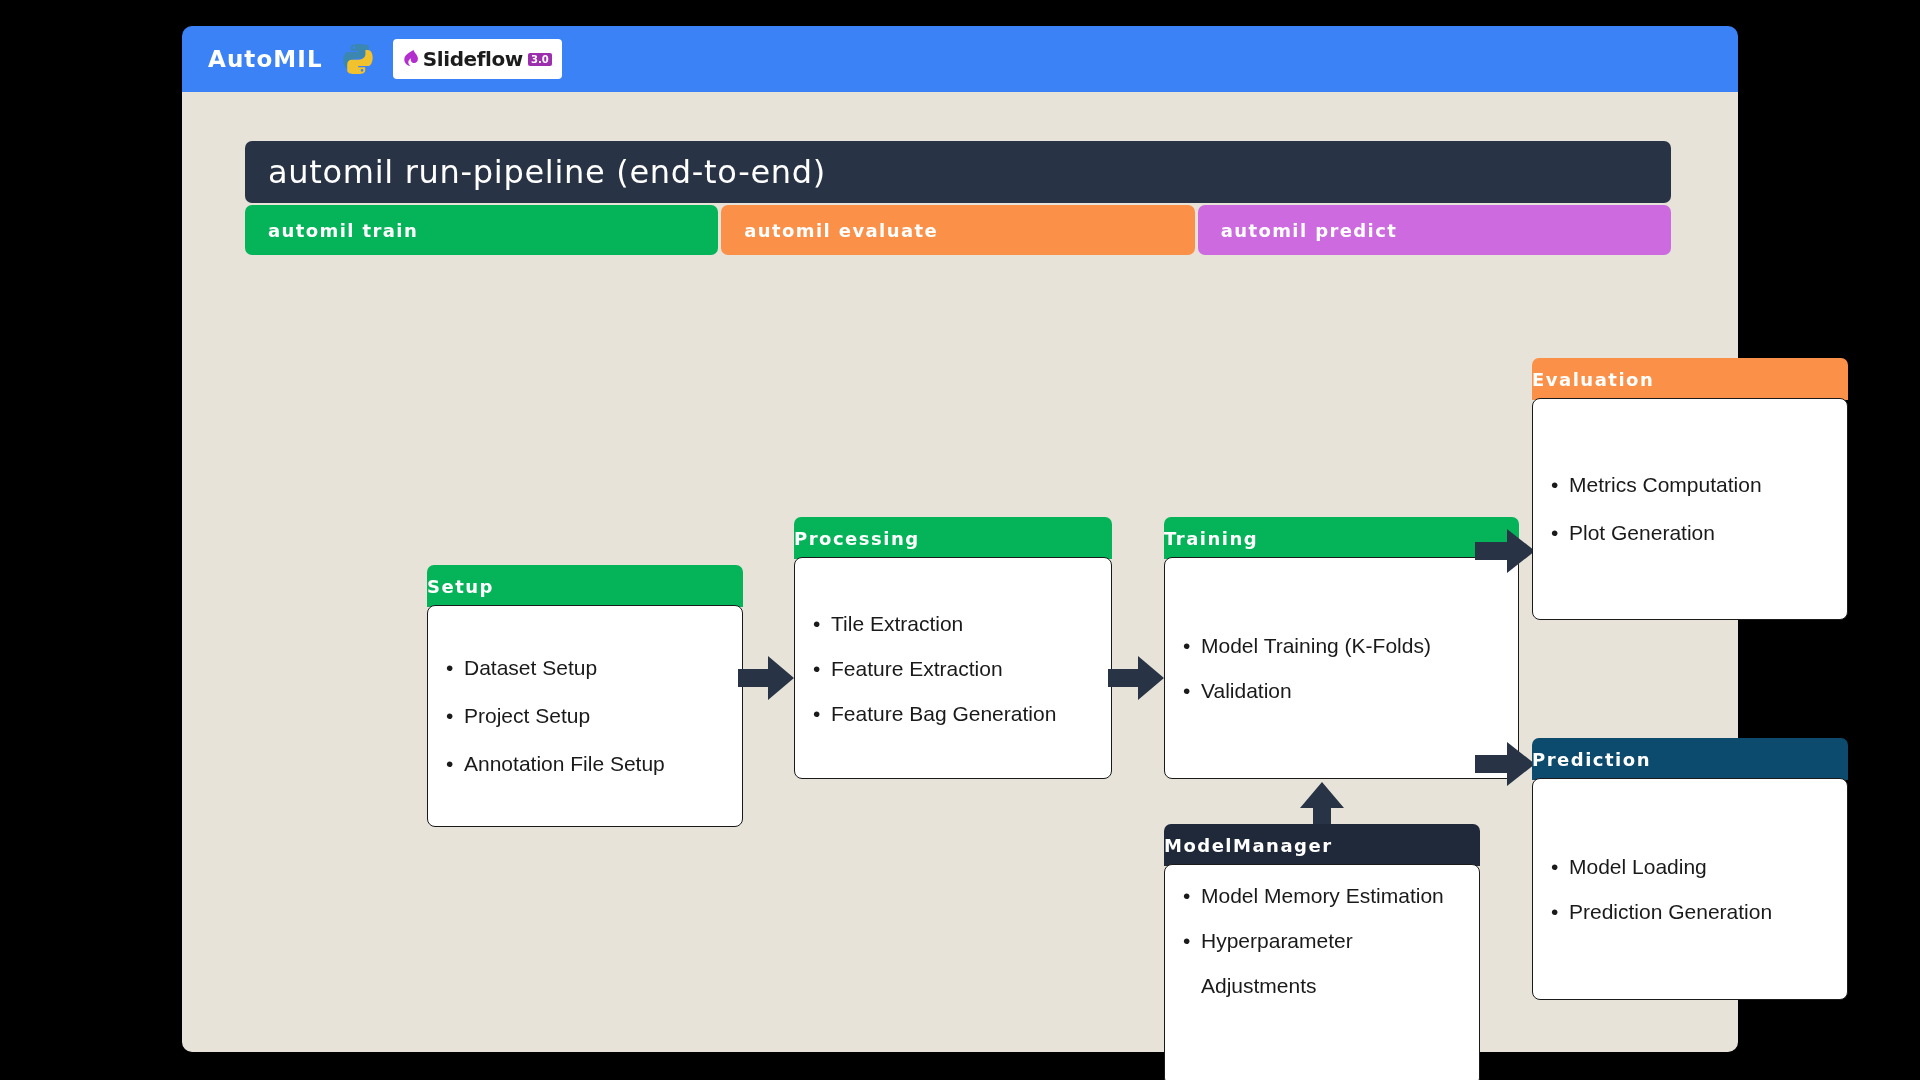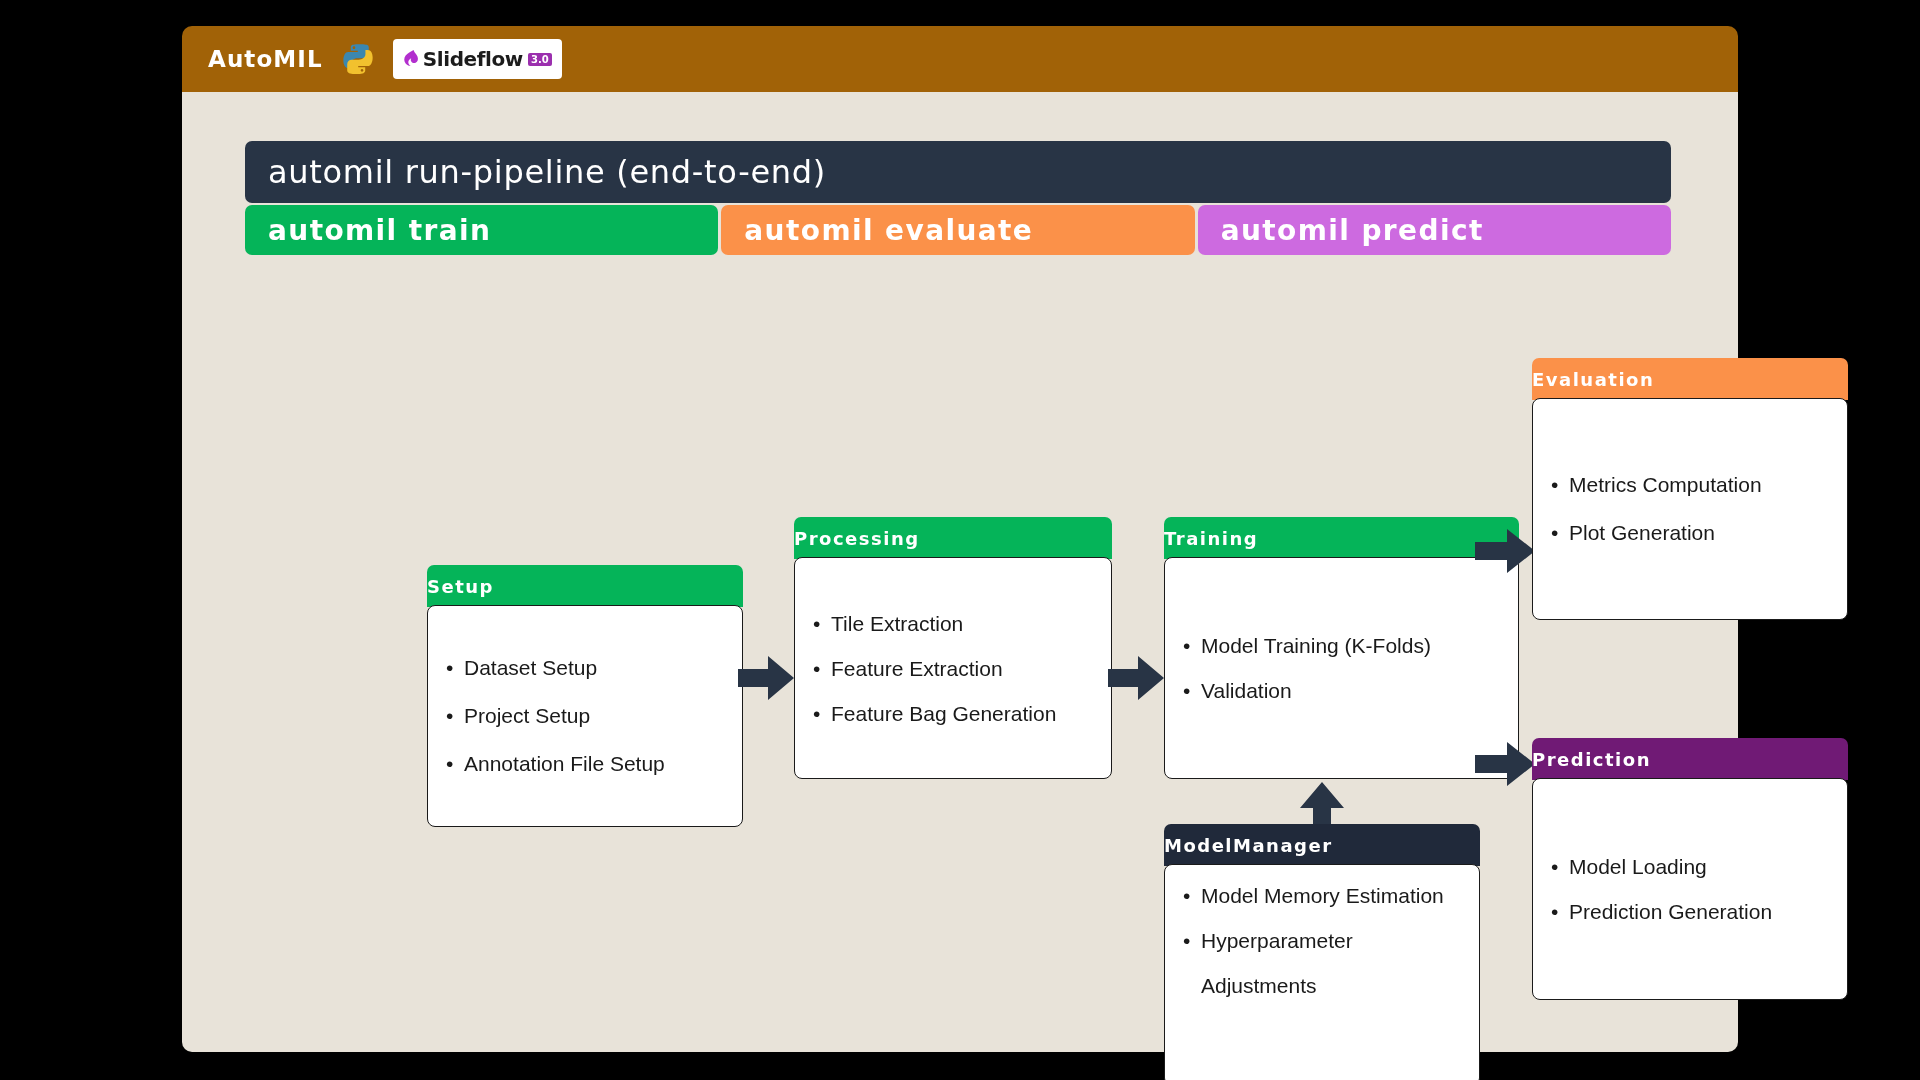--- a/index.html
+++ b/index.html
@@ -21,21 +21,21 @@
     height: 1026px;
   }
 
   
   .header {
     position: absolute;
     left: 0;
     top: 0;
     width: 1556px;
     height: 66px;
-    background: #a16207;
+    background: #3b82f6;
     border-radius: 10px 10px 0 0;
     display: flex;
     align-items: center;
     padding-left: 26px;
     gap: 18px;
   }
 
   .brand-title {
     color: #ffffff;
     font-size: 23px;
@@ -126,21 +126,21 @@
   .banner-seg {
     height: 50px;
     border-radius: 7px;
     display: flex;
     align-items: center;
     padding-left: 23px;
     flex: 1 1 0;
   }
   .banner-seg .label {
     color: #ffffff;
-    font-size: 28px;
+    font-size: 18px;
     font-weight: bold;
     letter-spacing: 1.4px;
     font-family: "DejaVu Sans", sans-serif;
   }
   .seg-train    { background: #05b459; }
   .seg-evaluate { background: #fb9149; }
   .seg-predict  { background: #cd6ae0; }
 
   
   .card {
@@ -186,21 +186,21 @@
     position: absolute;
     left: 6px;
     top: 0;
     font-size: 21px;
     line-height: 48px;
     color: #1a1a1a;
   }
 
   .head-green  { background: #05b459; }
   .head-orange { background: #fb9149; }
-  .head-purple { background: #701a75; }
+  .head-purple { background: #0c4a6e; }
   .head-dark   { background: #20293a; }
 
   
   #card-setup      { left: 245px;  top: 425px;  width: 316px; margin-top: 48px; }
   #card-setup      .card-body { height: 222px; }
 
   #card-processing { left: 612px;  top: 425px;  width: 318px; border-radius: 23px; }
   #card-processing .card-body { height: 222px; }
 
   #card-training   { left: 982px;  top: 425px;  width: 355px; }

